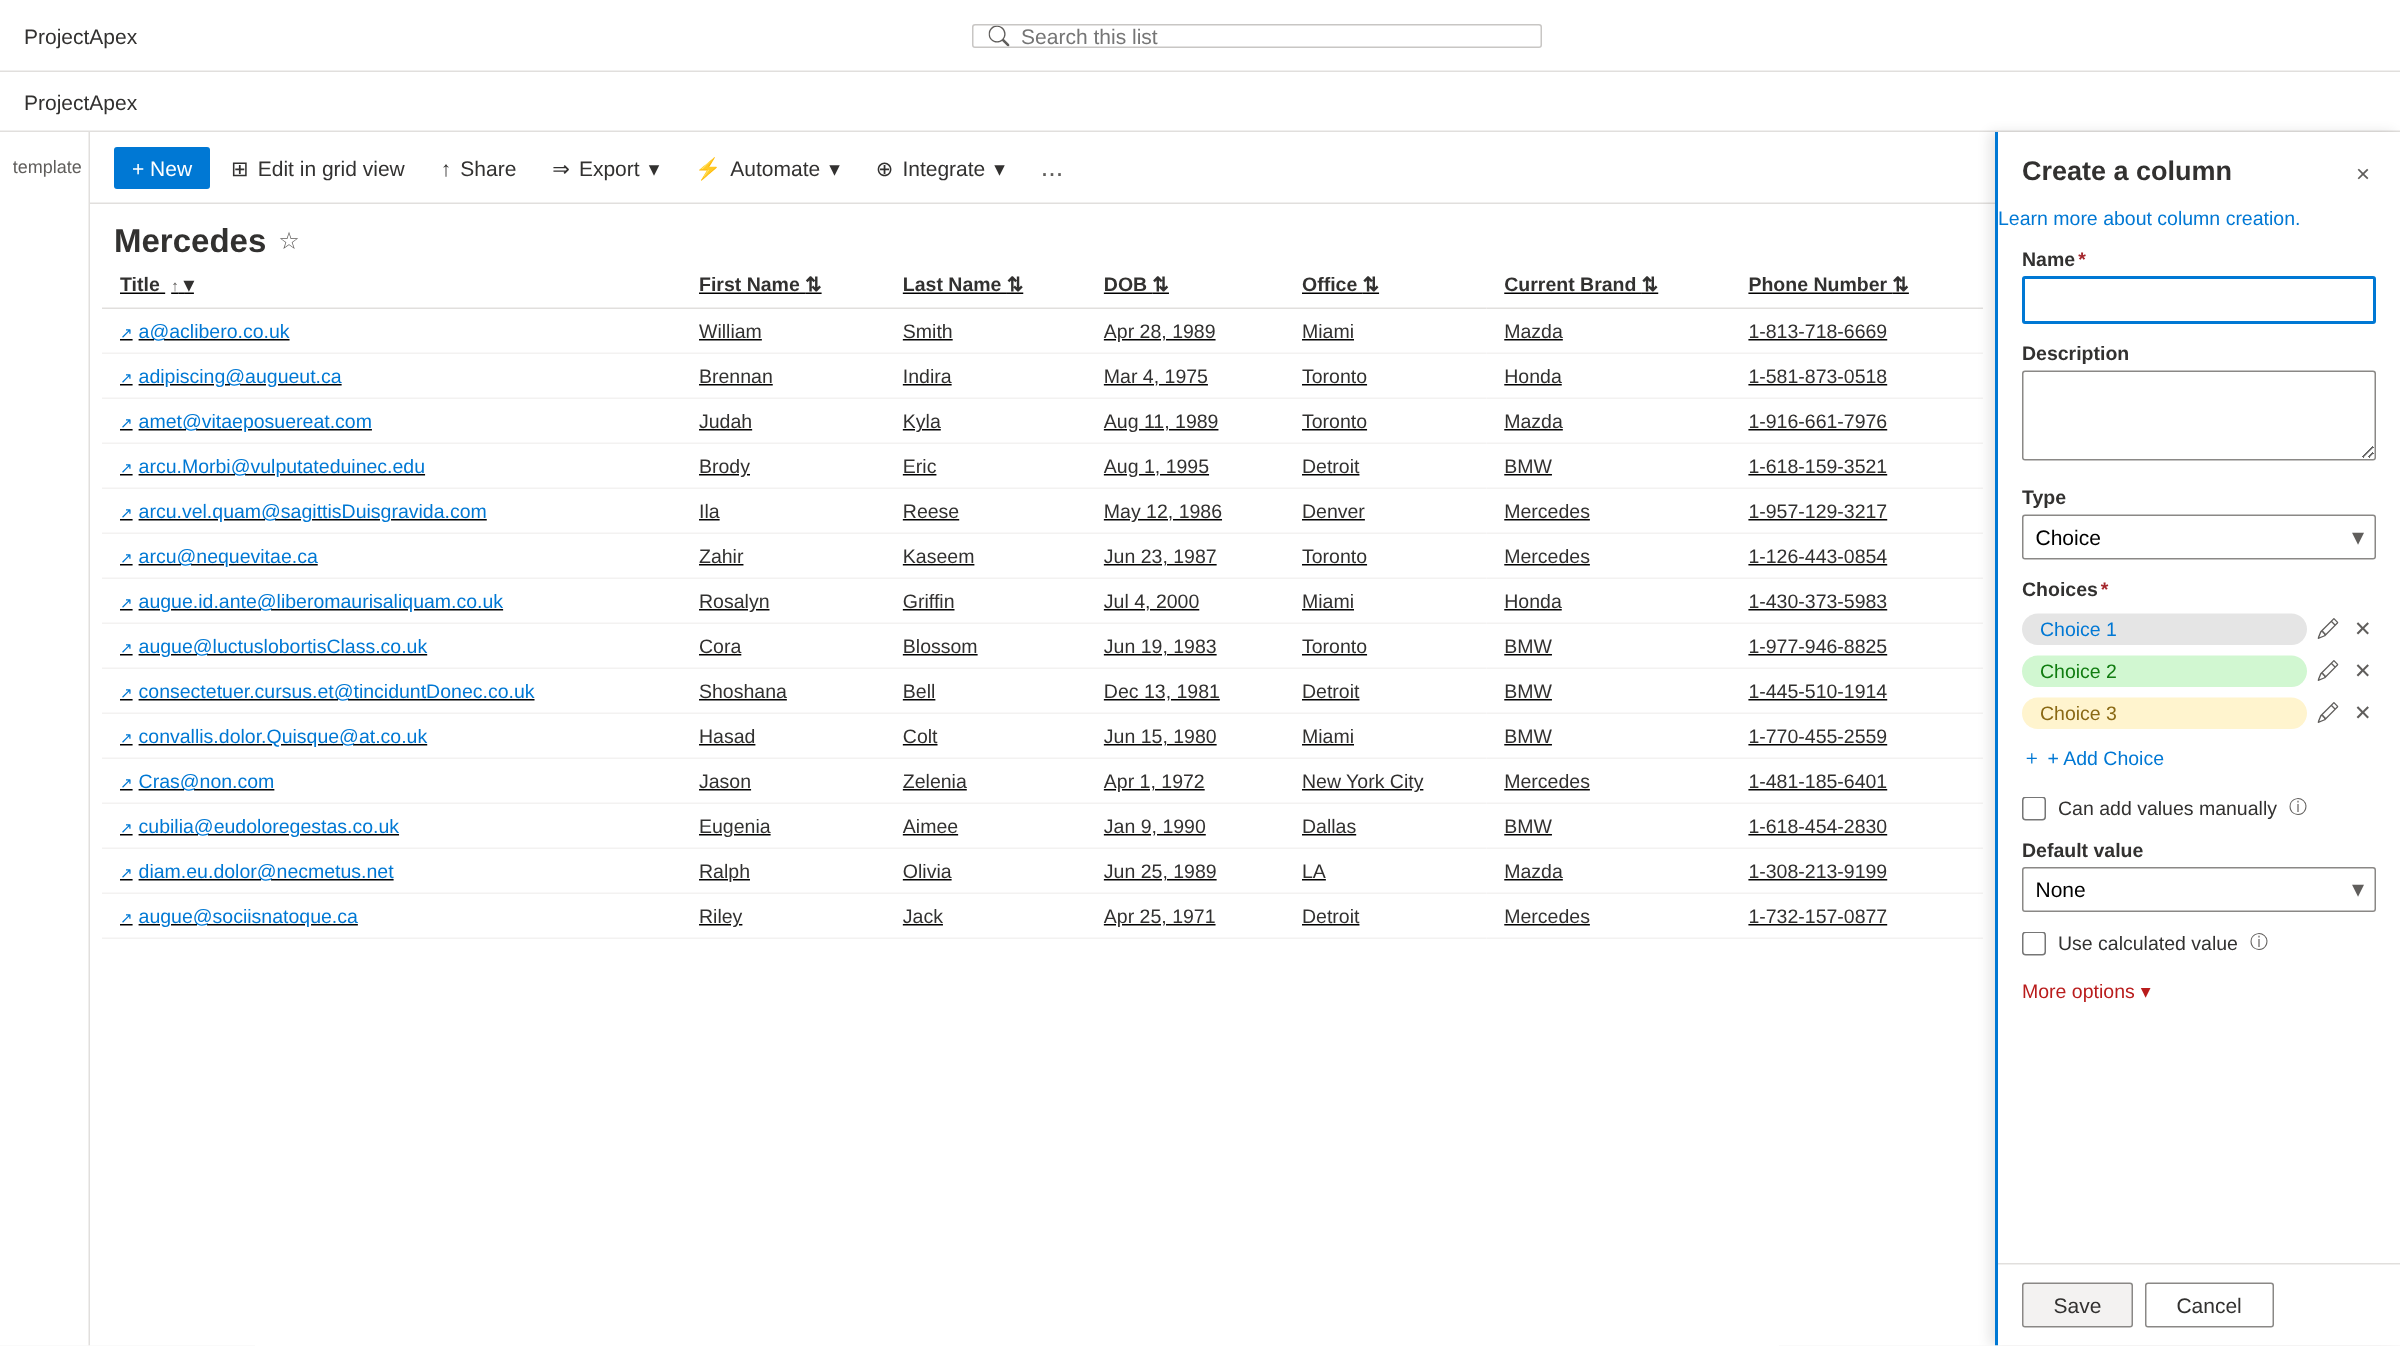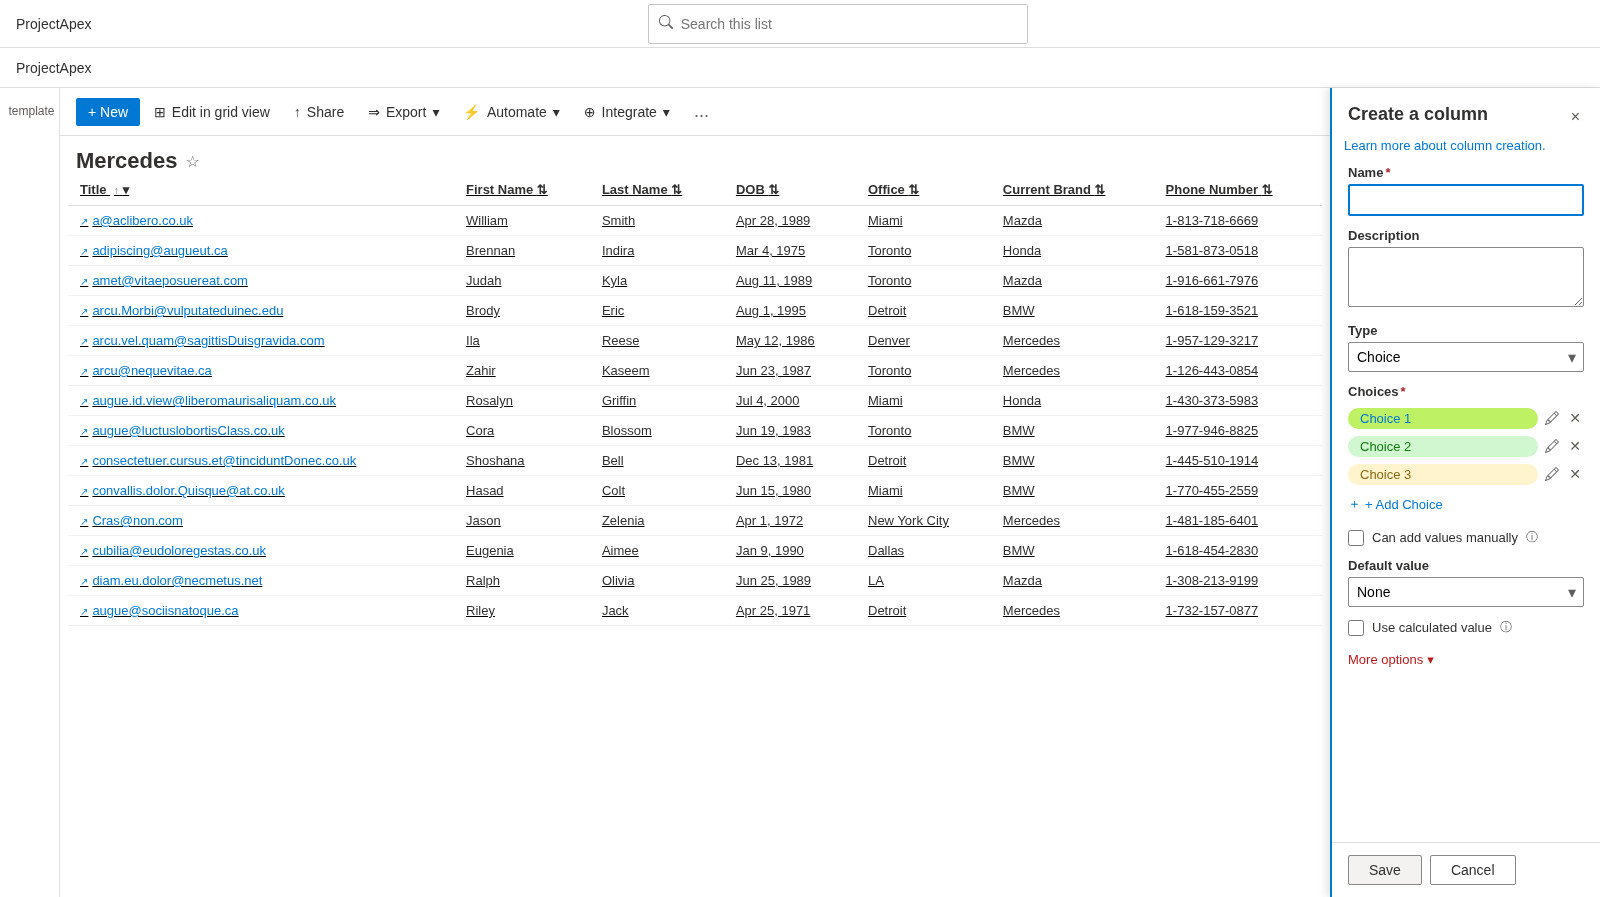--- a/index.html
+++ b/index.html
@@ -10,25 +10,24 @@
       height: 48px;
       background: #fff;
       border-bottom: 1px solid #e1dfdd;
       display: flex;
       align-items: center;
       padding: 0 16px;
     }
     .search-box {
       margin: 0 auto;
       width: 380px;
-      height: 40px;
+      height: 16px;
       border: 1px solid #c8c6c4;
       border-radius: 2px;
       display: flex;
-      align-items: center;
       padding: 0 10px;
       background: #fff;
     }
     .search-box input {
       border: none;
       outline: none;
       font-size: 14px;
       color: #605e5c;
       width: 100%;
       background: transparent;
@@ -183,21 +182,21 @@
       background: none;
       border: none;
       font-size: 16px;
       cursor: pointer;
       color: #605e5c;
       padding: 4px;
     }
     .panel-link {
       color: #0078d4;
       font-size: 13px;
-      padding: 0 12px 12px;
+      padding: 0 0 12px;
       display: block;
       text-decoration: none;
       cursor: pointer;
     }
 
     .panel-body { padding: 0 16px; flex: 1; }
 
     .field-label {
       font-size: 13px;
       font-weight: 600;
@@ -271,21 +270,21 @@
     }
     .choice-badge {
       border-radius: 12px;
       padding: 3px 12px;
       font-size: 13px;
       font-weight: 500;
       flex: 1;
       border: none;
       cursor: default;
     }
-    .choice-1 { background: #bef264; color: #0078d4; }
+    .choice-1 { background: #e5e5e5; color: #0078d4; }
     .choice-2 { background: #d1f7d1; color: #107c10; }
     .choice-3 { background: #fff4ce; color: #8a6914; }
 
     .choice-action-btn {
       background: none;
       border: none;
       cursor: pointer;
       color: #605e5c;
       padding: 3px;
       font-size: 14px;
@@ -488,21 +487,21 @@
             <tr>
       <td><span class="row-icon">↗</span><a class="email-link">arcu@nequevitae.ca</a></td>
       <td>Zahir</td>
       <td>Kaseem</td>
       <td>Jun 23, 1987</td>
       <td>Toronto</td>
       <td>Mercedes</td>
       <td>1-126-443-0854</td>
     </tr>
             <tr>
-      <td><span class="row-icon">↗</span><a class="email-link">augue.id.view@liberomaurisaliquam.co.uk</a></td>
+      <td><span class="row-icon">↗</span><a class="email-link">augue.id.ante@liberomaurisaliquam.co.uk</a></td>
       <td>Rosalyn</td>
       <td>Griffin</td>
       <td>Jul 4, 2000</td>
       <td>Miami</td>
       <td>Honda</td>
       <td>1-430-373-5983</td>
     </tr>
             <tr>
       <td><span class="row-icon">↗</span><a class="email-link">augue@luctuslobortisClass.co.uk</a></td>
       <td>Cora</td>

